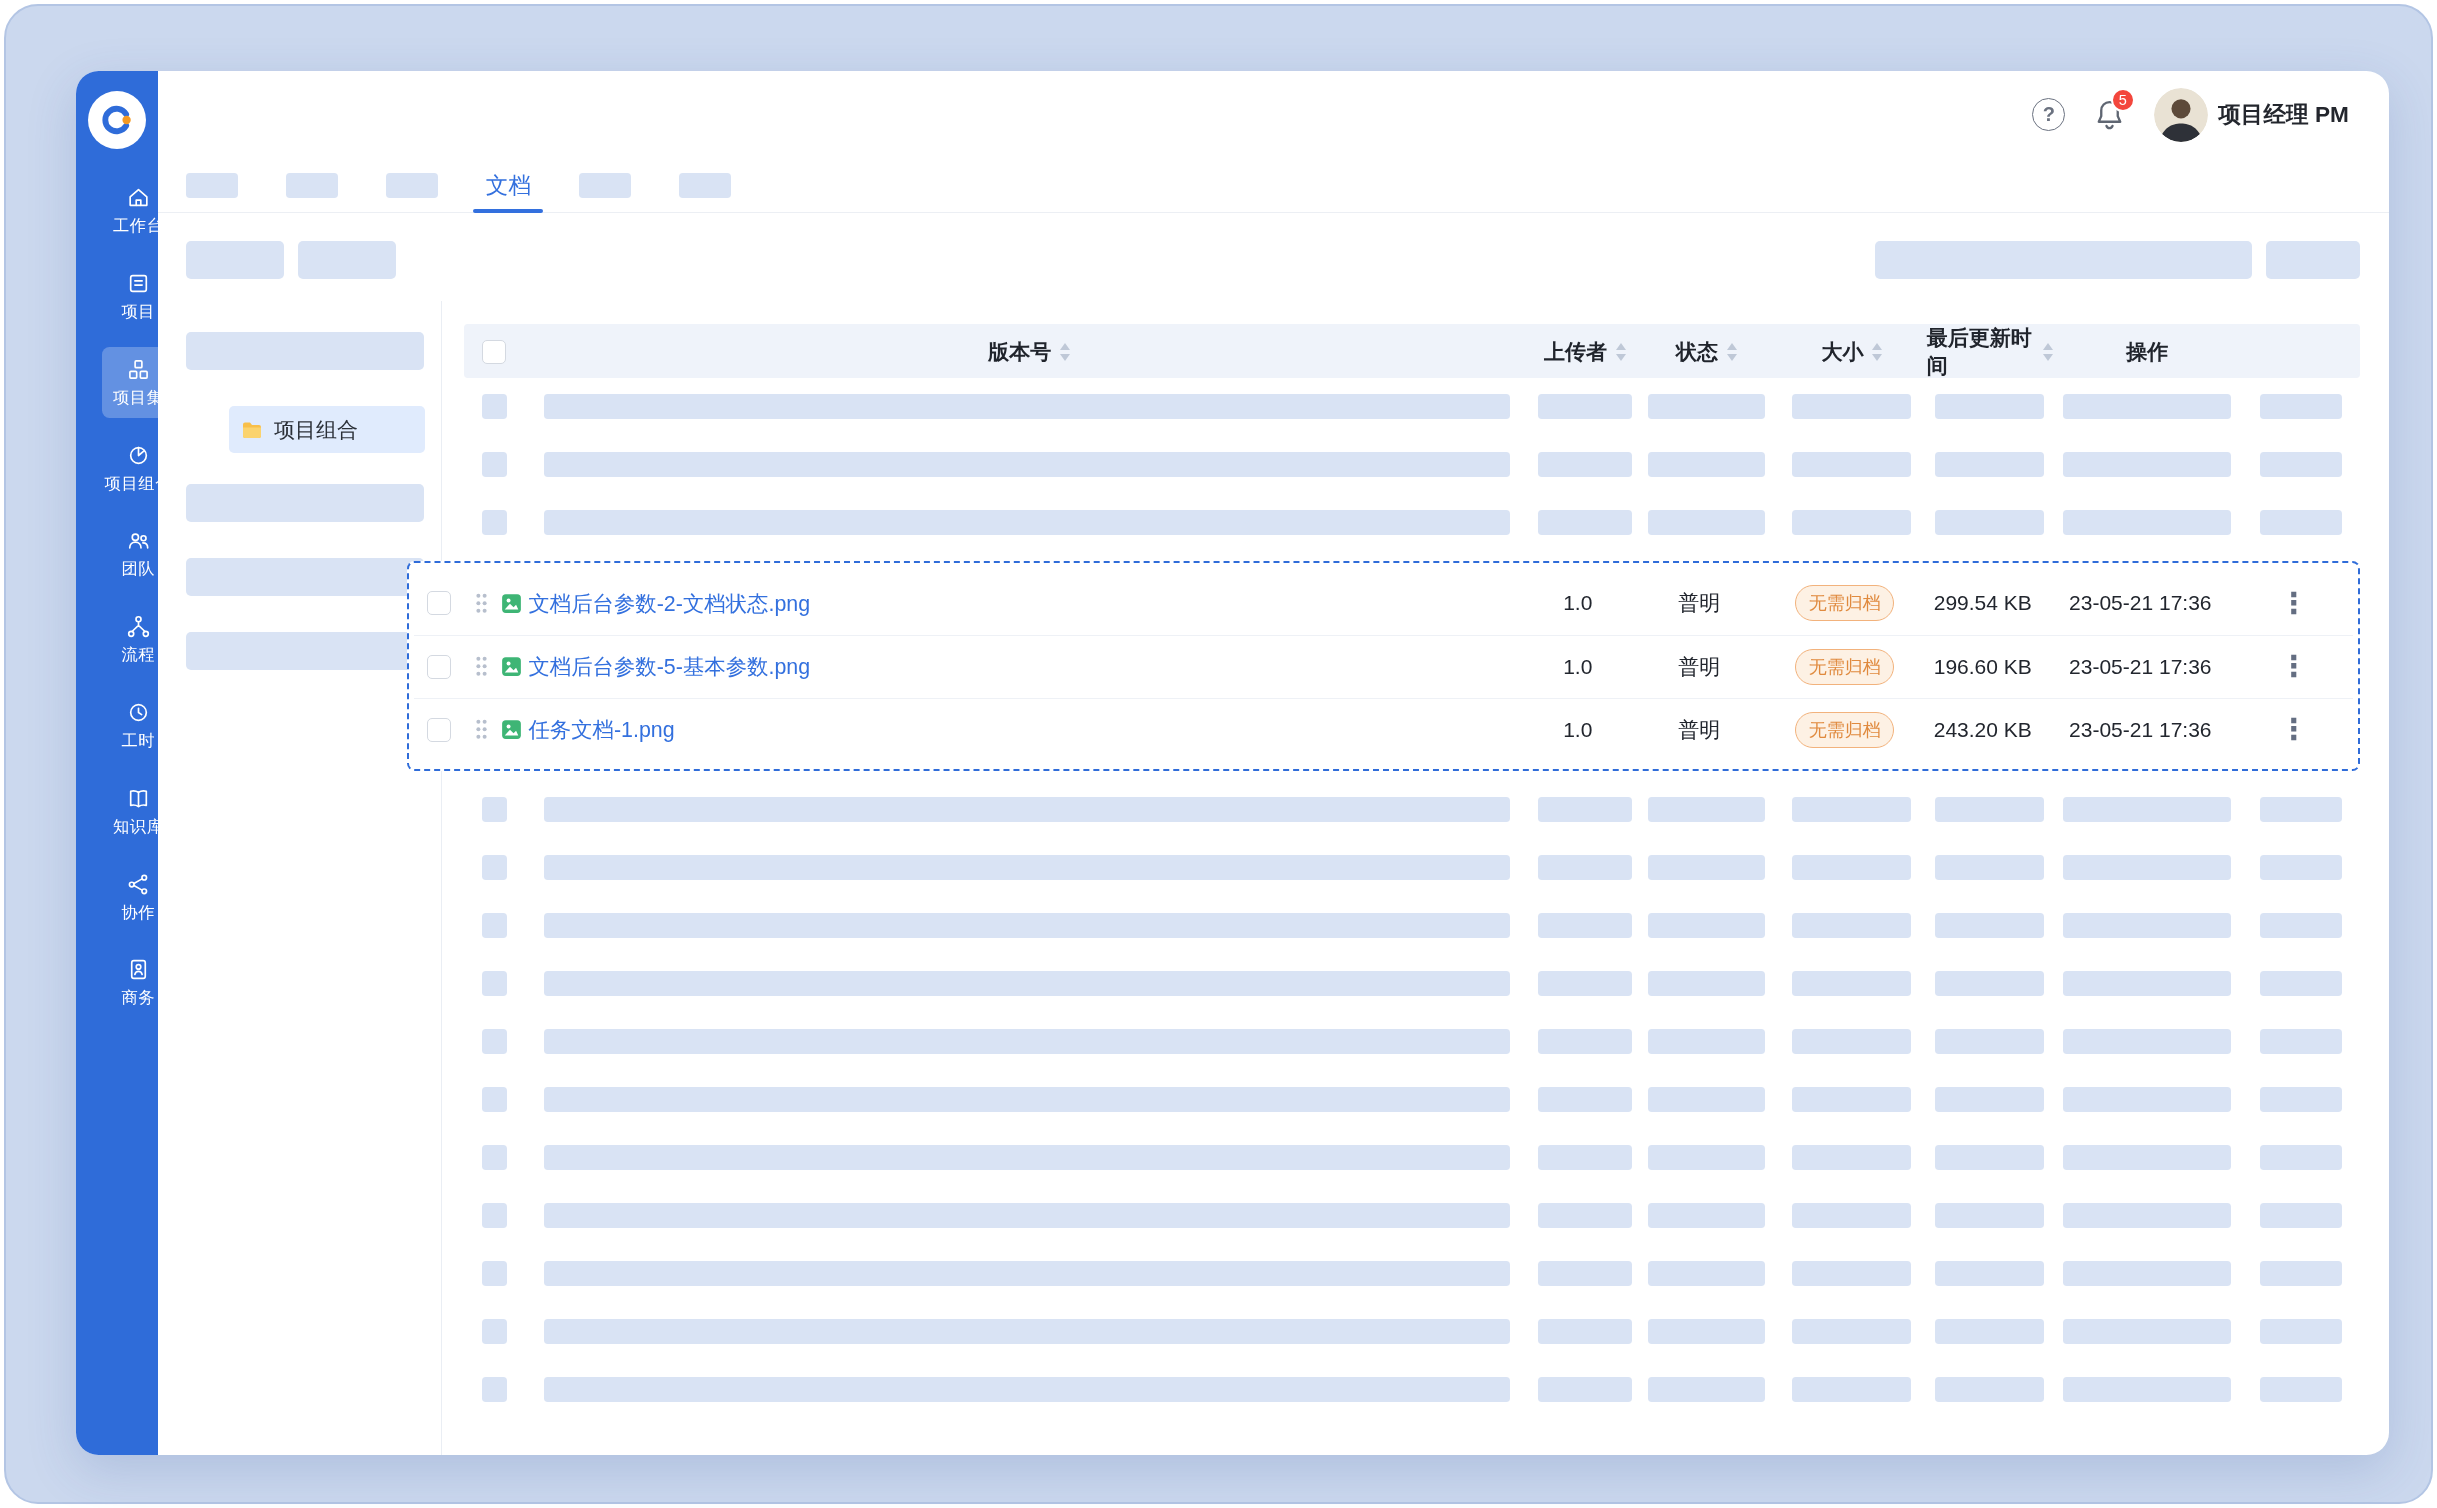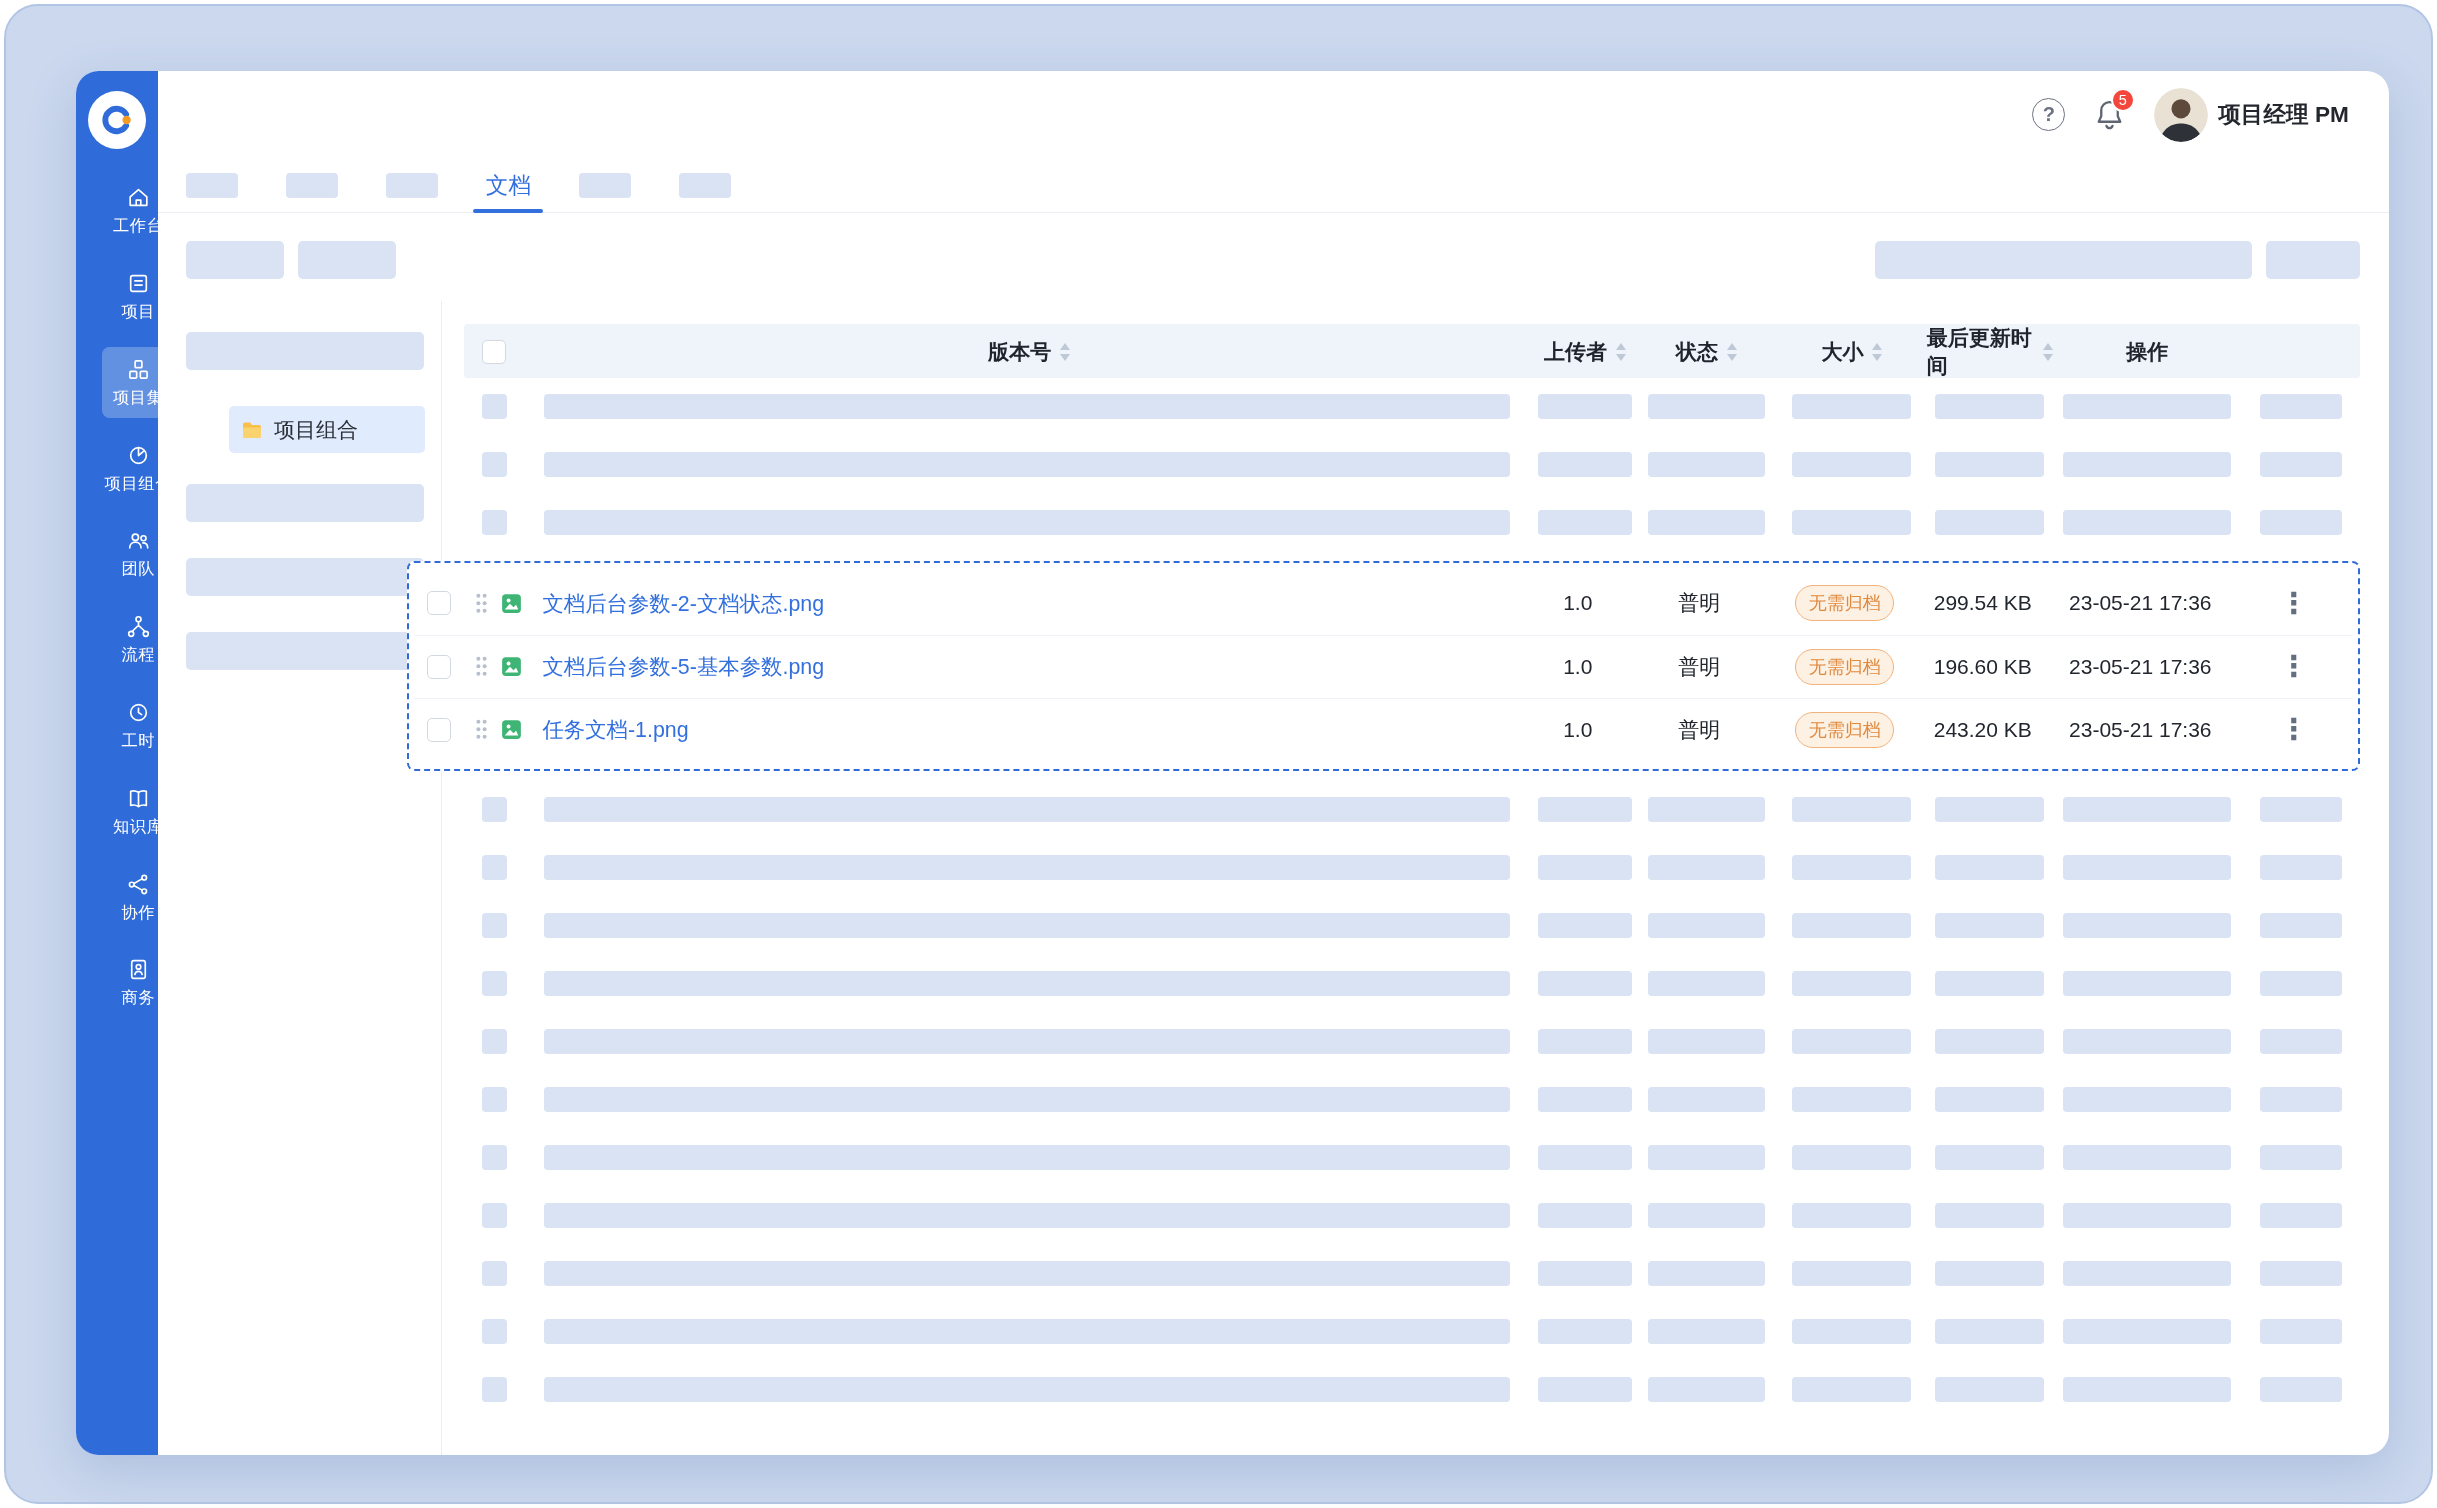--- a/index.html
+++ b/index.html
@@ -79,21 +79,21 @@
   .cl { display:flex; align-items:center; min-width:0; }
   .ph-bar { height:25px; border-radius:3.8px; }
   .sq40 { width:25px; height:25px; border-radius:3.8px; }
   .name-bar { margin-left:20px; width:calc(100% - 44px); }
 
   .hl-box { margin:8.8px 0 8.8px -57px; border:2.5px dashed #2f6cd9; border-radius:7.5px; padding:8.8px 5px; background:#fff; }
   .hl-row { display:grid; grid-template-columns:50px 35px minmax(0,1fr) 102px 141px 150px 126px 189px 118px;
             align-items:center; height:63px; background:#fff; font-size:21px; color:#22262e; }
   .hl-row + .hl-row { border-top:1.3px solid #eef1f6; }
   .drag svg { width:15px; height:22.6px; display:block; cursor:grab; }
-  .name-cell { display:flex; align-items:center; gap:18px; min-width:0; }
+  .name-cell { display:flex; align-items:center; gap:4px; min-width:0; }
   .file-ico svg { width:25px; height:25px; display:block; flex:none; }
   .file-link { color:#3370de; font-size:21.4px; text-decoration:none; cursor:pointer; white-space:nowrap; overflow:hidden; text-overflow:ellipsis; }
   .badge { background:#fdf1e4; border:1.3px solid #f2b27c; color:#e08a3e; border-radius:628px; font-size:18px; padding:5px 12.6px; white-space:nowrap; }
   .more { color:#646e82; font-size:29px; font-weight:bold; line-height:1; cursor:pointer; }
 </style>
 </head>
 <body>
 
 <div class="frame">
   <div class="window">

